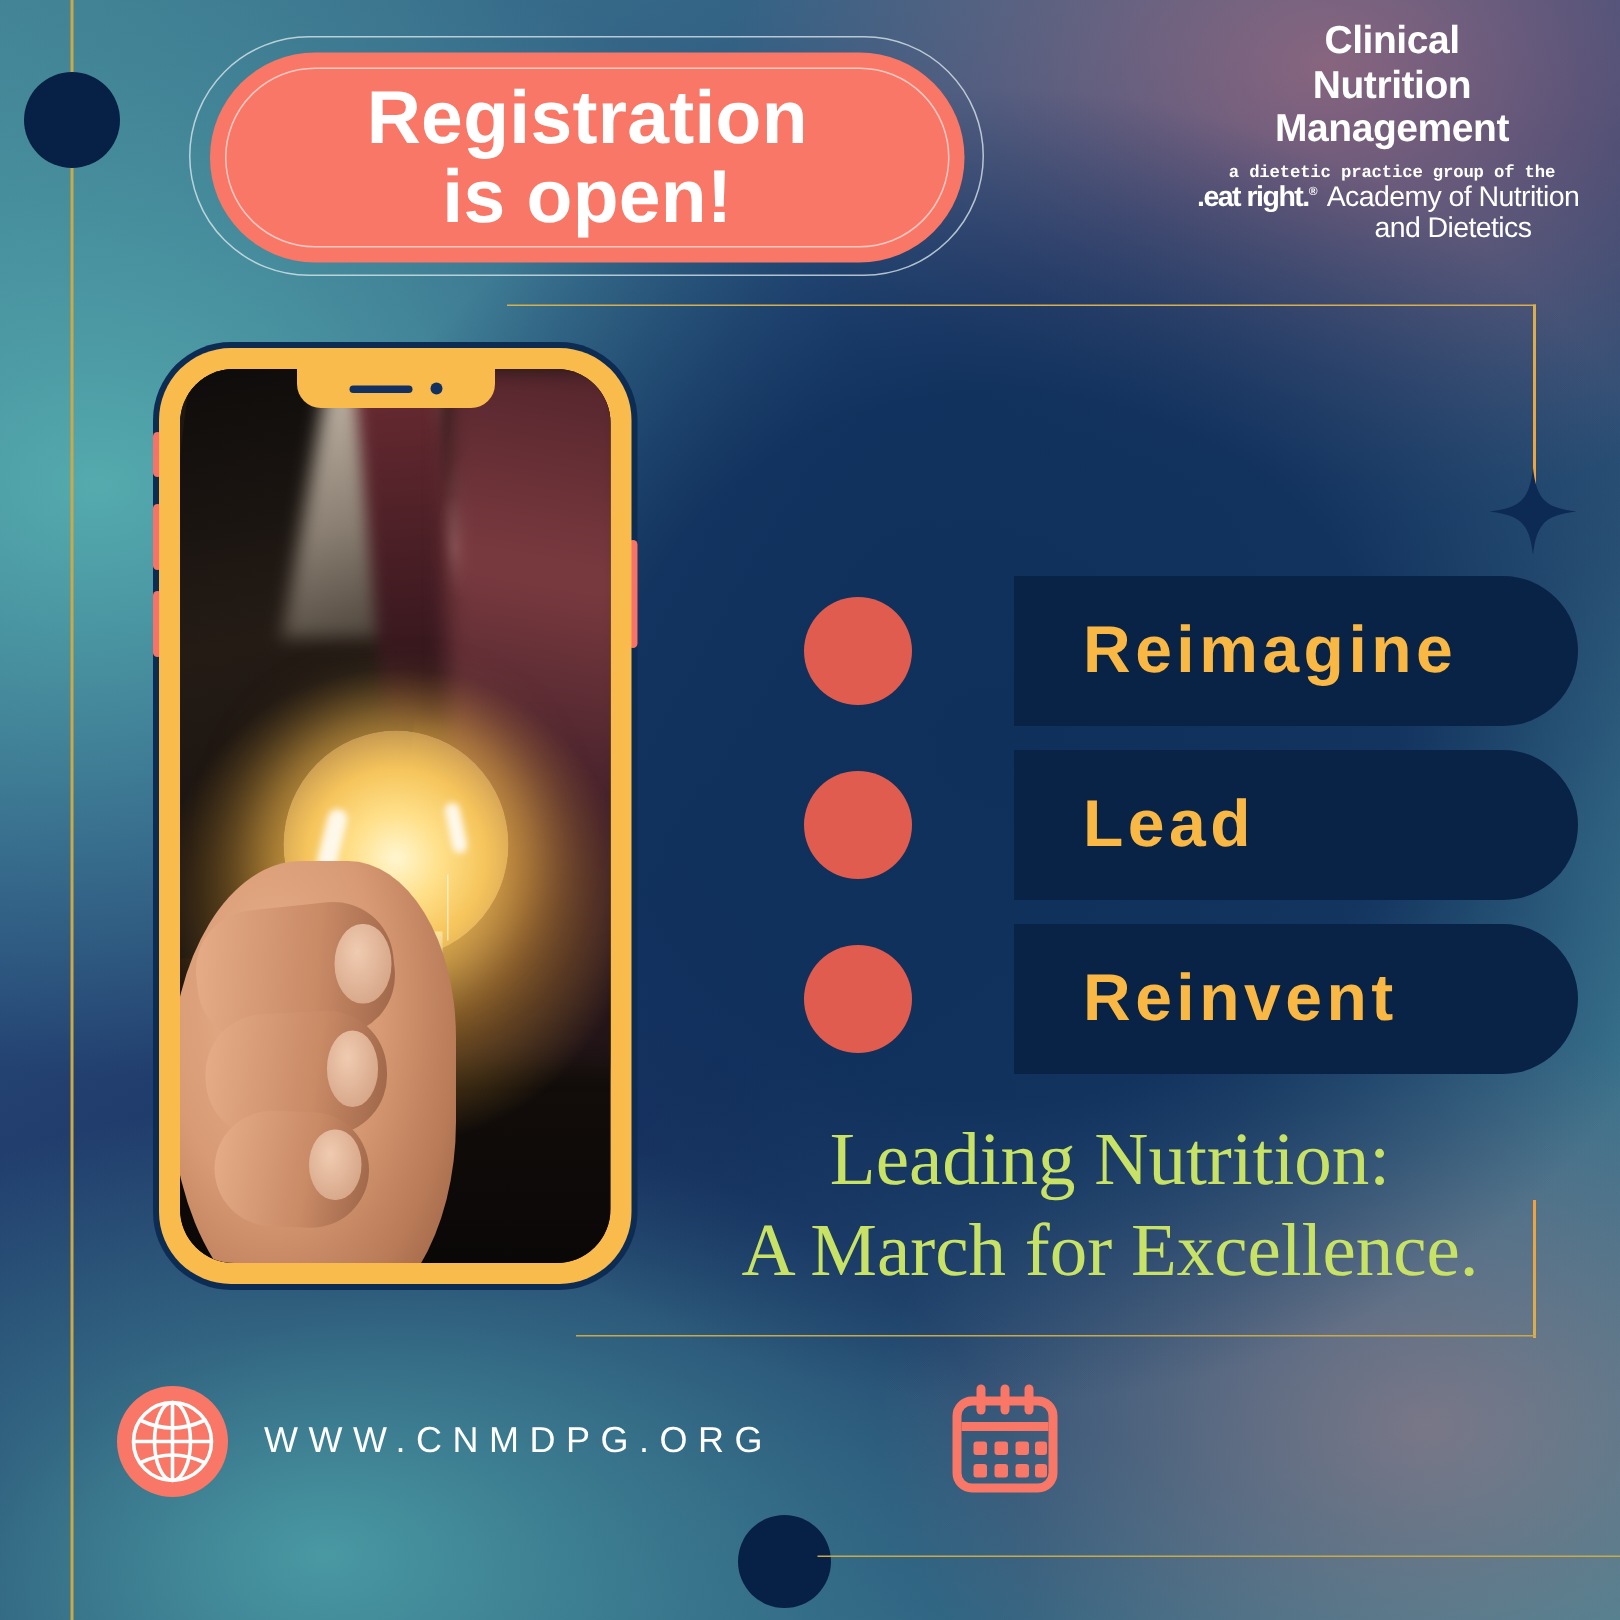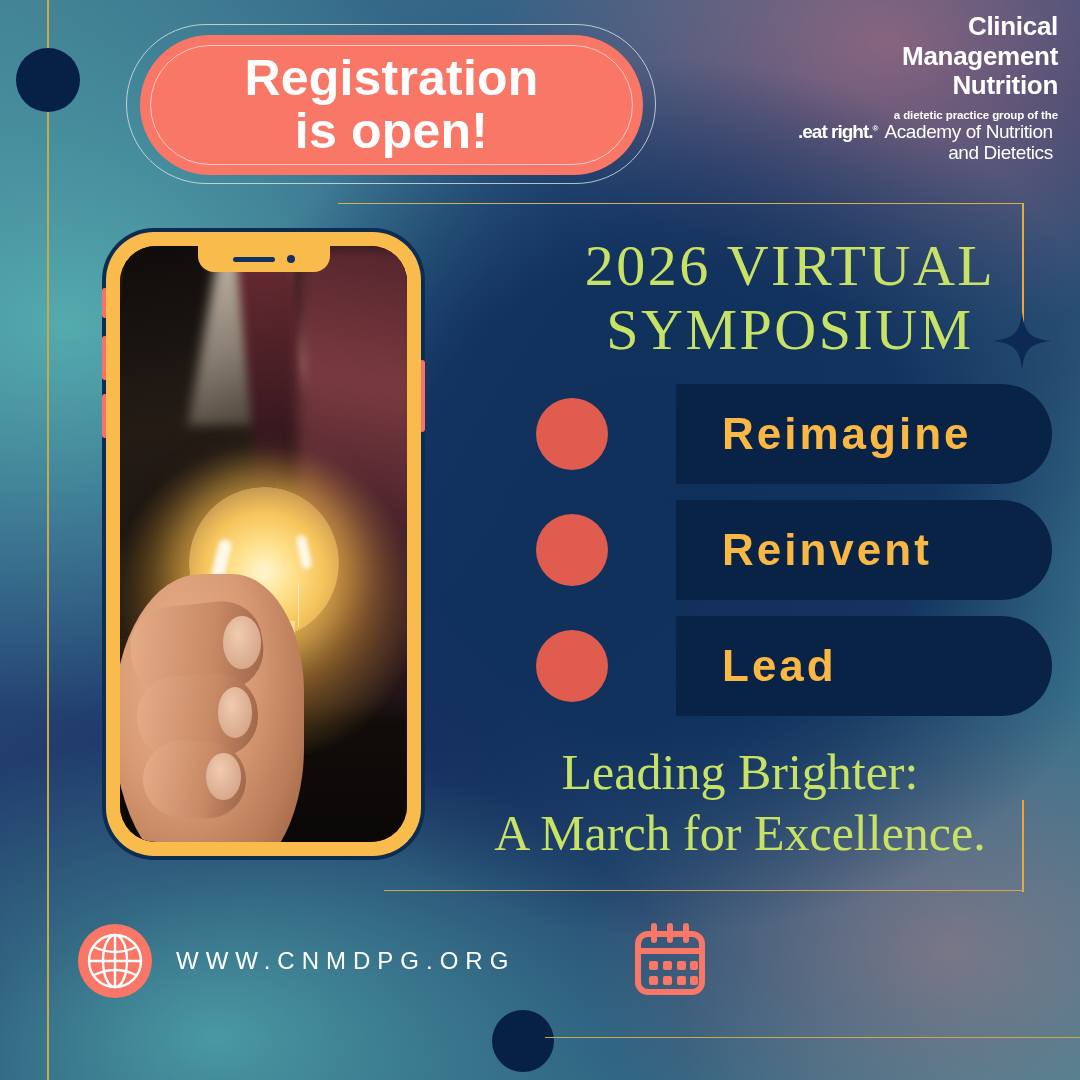--- a/index.html
+++ b/index.html
@@ -39,23 +39,23 @@
   .reg-outline-out{position:absolute;left:0;top:0;width:530px;height:160px;
     border:1.4px solid rgba(226,236,240,.75);border-radius:80px;}
   .reg-pill{position:absolute;left:14px;top:11px;width:503px;height:140px;
     background:#f97767;border-radius:70px;}
   .reg-outline-in{position:absolute;left:24px;top:21px;width:483px;height:120px;
     border:1.4px solid rgba(255,255,255,.6);border-radius:60px;}
   .reg-text{position:absolute;left:14px;top:11px;width:503px;height:140px;
     display:flex;flex-direction:column;align-items:center;justify-content:center;
     color:#fff;font-weight:700;font-size:50px;line-height:1.06;letter-spacing:.2px;}
   
-  .logo{position:absolute;right:22px;top:12px;width:260px;text-align:right;color:#fff;}
+  .logo{position:absolute;right:22px;top:12px;width:260px;text-align:center;color:#fff;}
   .logo-main{font-size:26px;font-weight:700;line-height:1.14;letter-spacing:-.3px;}
-  .logo-sub{font-size:11.5px;font-weight:600;line-height:1.2;margin-top:8px;letter-spacing:-.1px;}
+  .logo-sub{font-size:11.5px;font-weight:600;line-height:1.2;margin-top:8px;letter-spacing:-.1px;font-family:Liberation Mono, monospace;}
   .logo-row{display:flex;align-items:flex-start;gap:7px;margin-top:-2px;}
   .eatright{font-size:19px;font-weight:800;line-height:.94;letter-spacing:-1px;padding-top:2px;white-space:nowrap;}
   .eatright sup{font-size:8px;vertical-align:super;font-weight:600;}
   .logo-acad{font-size:19px;font-weight:400;line-height:1.14;letter-spacing:-.4px;}
   
   .phone{position:absolute;left:106px;top:232px;width:315px;height:624px;}
   .phone-shadow{position:absolute;left:-4px;top:-4px;width:323px;height:632px;
     background:#0d2c54;border-radius:52px;}
   .phone-frame{position:absolute;inset:0;background:#f9bb4c;border-radius:48px;
     padding:14px;}
@@ -166,22 +166,22 @@
     <div class="reg-pill"></div>
     <div class="reg-outline-in"></div>
     <div class="reg-text">
       <span>Registration</span>
       <span>is open!</span>
     </div>
   </div>
 
   <div class="logo">
     <div class="logo-main">Clinical</div>
+    <div class="logo-main">Nutrition</div>
     <div class="logo-main">Management</div>
-    <div class="logo-main">Nutrition</div>
     <div class="logo-sub">a dietetic practice group of the</div>
     <div class="logo-row">
       <div class="eatright">
         <span>.eat right.</span><sup>®</sup>
       </div>
       <div>
         <div class="logo-acad">Academy of Nutrition</div>
         <div class="logo-acad">and Dietetics</div>
       </div>
     </div>
@@ -220,48 +220,44 @@
           <div class="finger" style="left:6%;top:72%;width:42%;height:14%;transform:rotate(-3deg);"></div>
           <div class="finger" style="left:8%;top:83%;width:36%;height:13%;transform:rotate(2deg);"></div>
           <div class="nail" style="left:36%;top:62%;width:13%;height:9%;"></div>
           <div class="nail" style="left:34%;top:74%;width:12%;height:8.5%;"></div>
           <div class="nail" style="left:30%;top:85%;width:12%;height:8%;"></div>
         </div>
       </div>
     </div>
   </div>
 
-  <div class="sym">
-    <div>2026 VIRTUAL</div>
-    <div>SYMPOSIUM</div>
-  </div>
 
   <div class="items">
     <div class="item">
       <div class="item-dot"></div>
       <div class="item-pill">
         <span class="item-label">Reimagine</span>
       </div>
     </div>
     <div class="item">
       <div class="item-dot"></div>
       <div class="item-pill">
-        <span class="item-label">Reinvent</span>
+        <span class="item-label">Lead</span>
       </div>
     </div>
     <div class="item">
       <div class="item-dot"></div>
       <div class="item-pill">
-        <span class="item-label">Lead</span>
+        <span class="item-label">Reinvent</span>
       </div>
     </div>
   </div>
 
   <div class="tagline">
-    <div>Leading Brighter:</div>
+    <div>Leading Nutrition:</div>
     <div>A March for Excellence.</div>
   </div>
 
   <div class="footer-web">
     <div class="globe">
       <svg width="56" height="56" viewBox="0 0 56 56" fill="none" stroke="#ffffff" stroke-width="2.4">
         <circle cx="28" cy="28" r="26"></circle>
         <ellipse cx="28" cy="28" rx="12" ry="26"></ellipse>
         <line x1="28" y1="2" x2="28" y2="54"></line>
         <line x1="2" y1="28" x2="54" y2="28"></line>

